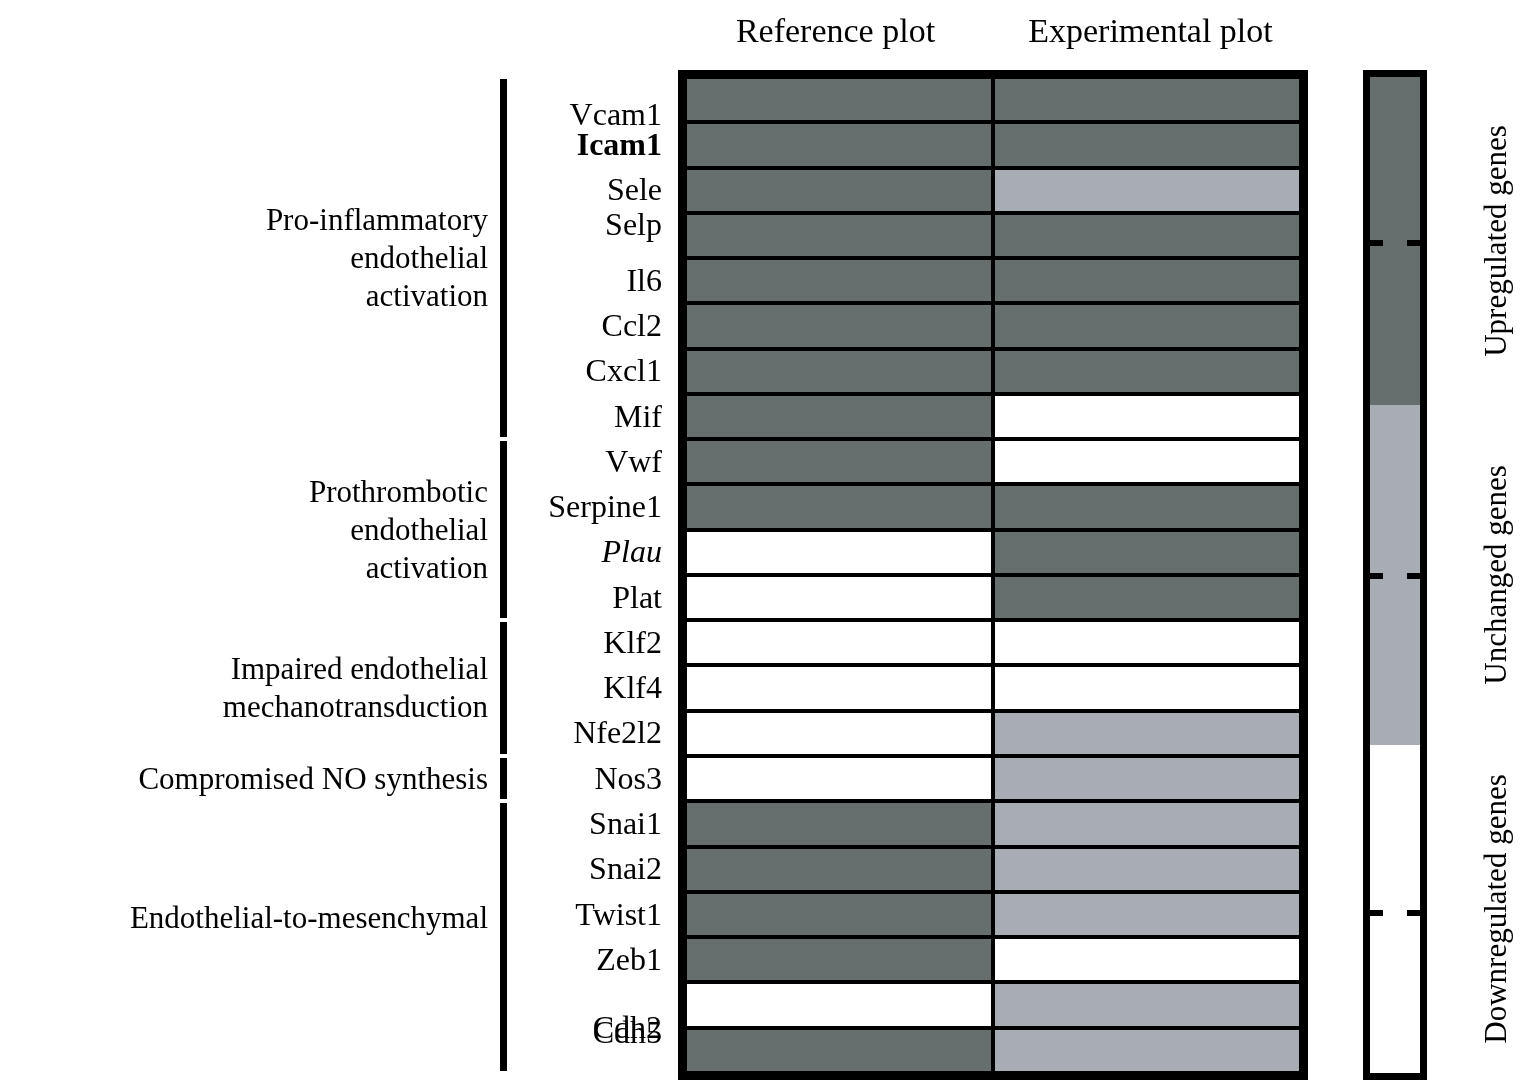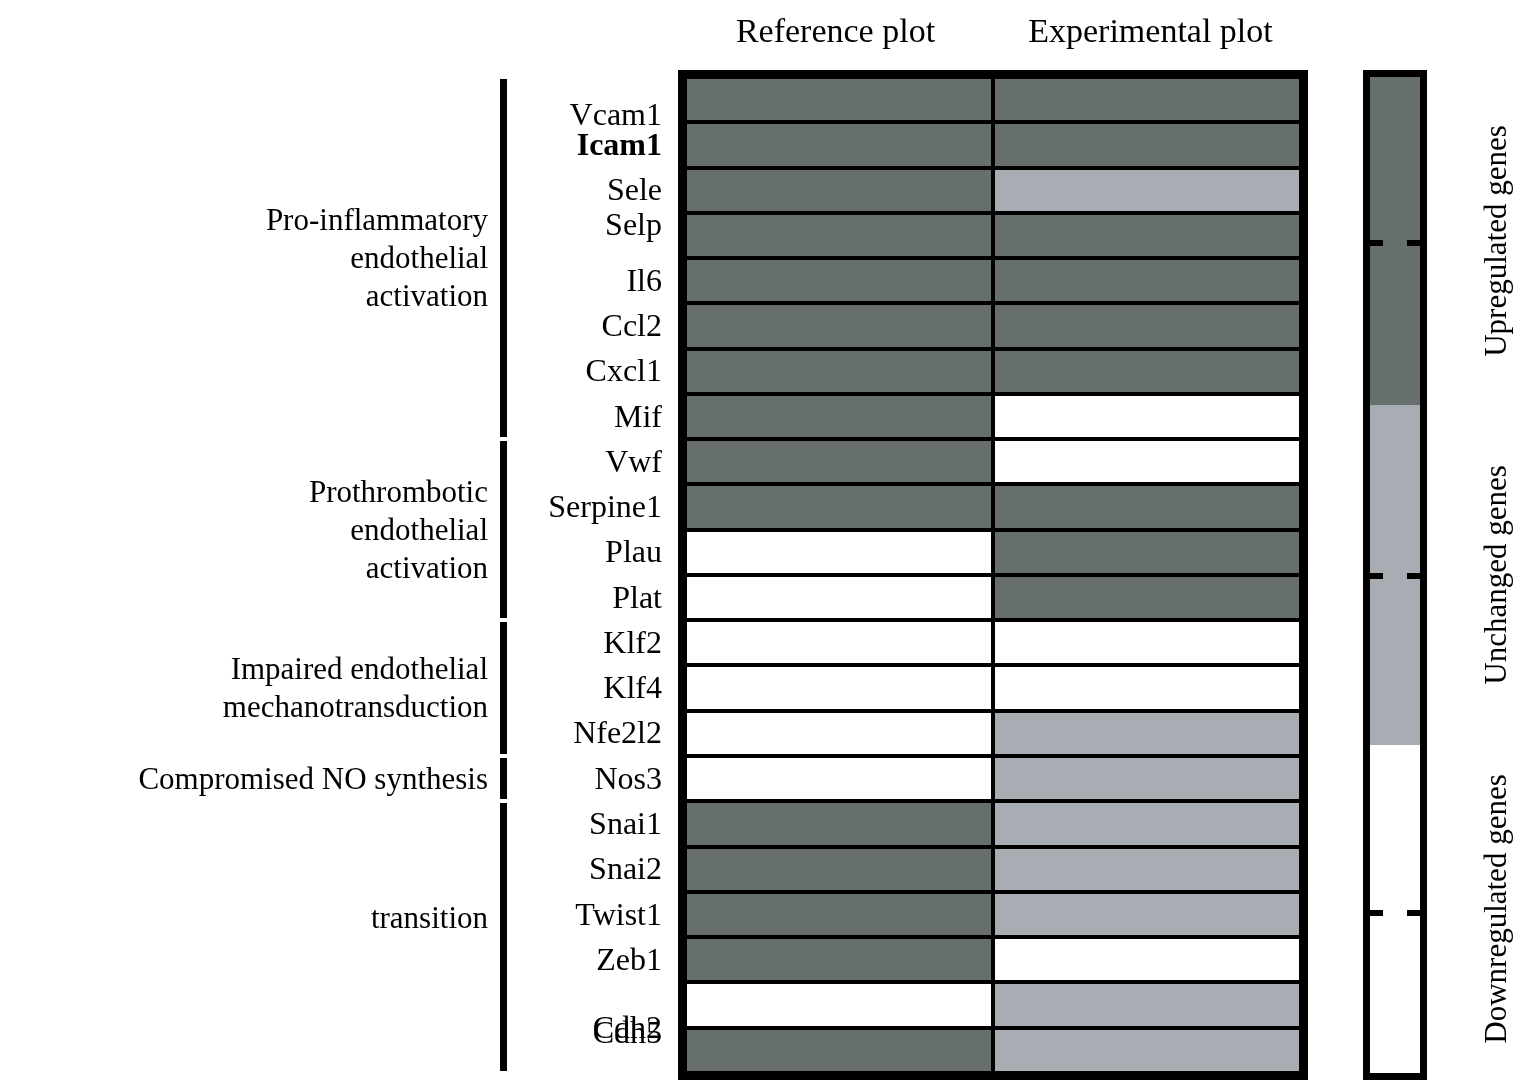--- a/index.html
+++ b/index.html
@@ -132,36 +132,36 @@
       <div class="cat-label" style="top: 650.182px;">
         <div>Impaired endothelial</div>
         <div>mechanotransduction</div>
       </div>
       <div class="bracket" style="top: 758.091px; height: 41.2727px;"></div>
       <div class="cat-label" style="top: 759.727px;">
         <div>Compromised NO synthesis</div>
       </div>
       <div class="bracket" style="top: 803.364px; height: 267.636px;"></div>
       <div class="cat-label" style="top: 899.182px;">
-        <div>transition</div>
+        <div>Endothelial-to-mesenchymal</div>
       </div>
     </div>
 
   <div id="genecol">
       <div class="gene-label" style="top: 28px;">Vcam1</div>
       <div class="gene-label" style="top: 57.9091px; font-weight: bold;">Icam1</div>
       <div class="gene-label" style="top: 103.182px;">Sele</div>
       <div class="gene-label" style="top: 138px;">Selp</div>
       <div class="gene-label" style="top: 193.727px;">Il6</div>
       <div class="gene-label" style="top: 239px;">Ccl2</div>
       <div class="gene-label" style="top: 284.273px;">Cxcl1</div>
       <div class="gene-label" style="top: 329.545px;">Mif</div>
       <div class="gene-label" style="top: 374.818px;">Vwf</div>
       <div class="gene-label" style="top: 420.091px;">Serpine1</div>
-      <div class="gene-label" style="top: 465.364px;">Plau</div>
+      <div class="gene-label" style="top: 465.364px; font-style: italic;">Plau</div>
       <div class="gene-label" style="top: 510.636px;">Plat</div>
       <div class="gene-label" style="top: 555.909px;">Klf2</div>
       <div class="gene-label" style="top: 601.182px;">Klf4</div>
       <div class="gene-label" style="top: 646.455px;">Nfe2l2</div>
       <div class="gene-label" style="top: 691.727px;">Nos3</div>
       <div class="gene-label" style="top: 737px;">Snai1</div>
       <div class="gene-label" style="top: 782.273px;">Snai2</div>
       <div class="gene-label" style="top: 827.545px;">Twist1</div>
       <div class="gene-label" style="top: 872.818px;">Zeb1</div>
       <div class="gene-label" style="top: 946px;">Cdh5</div>

